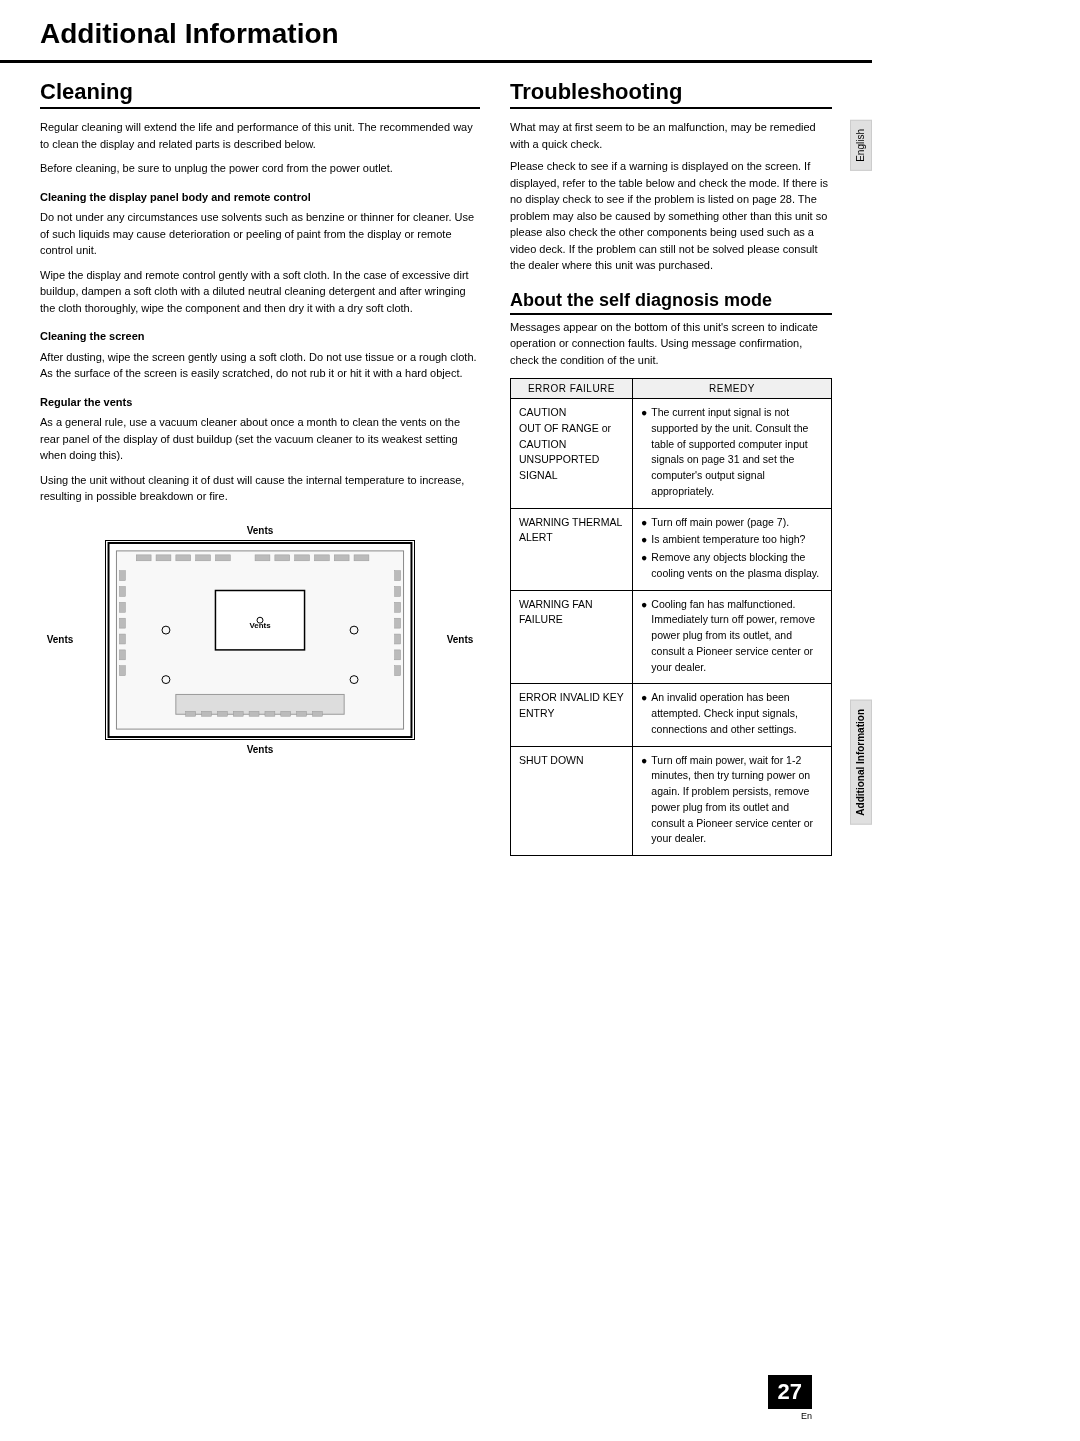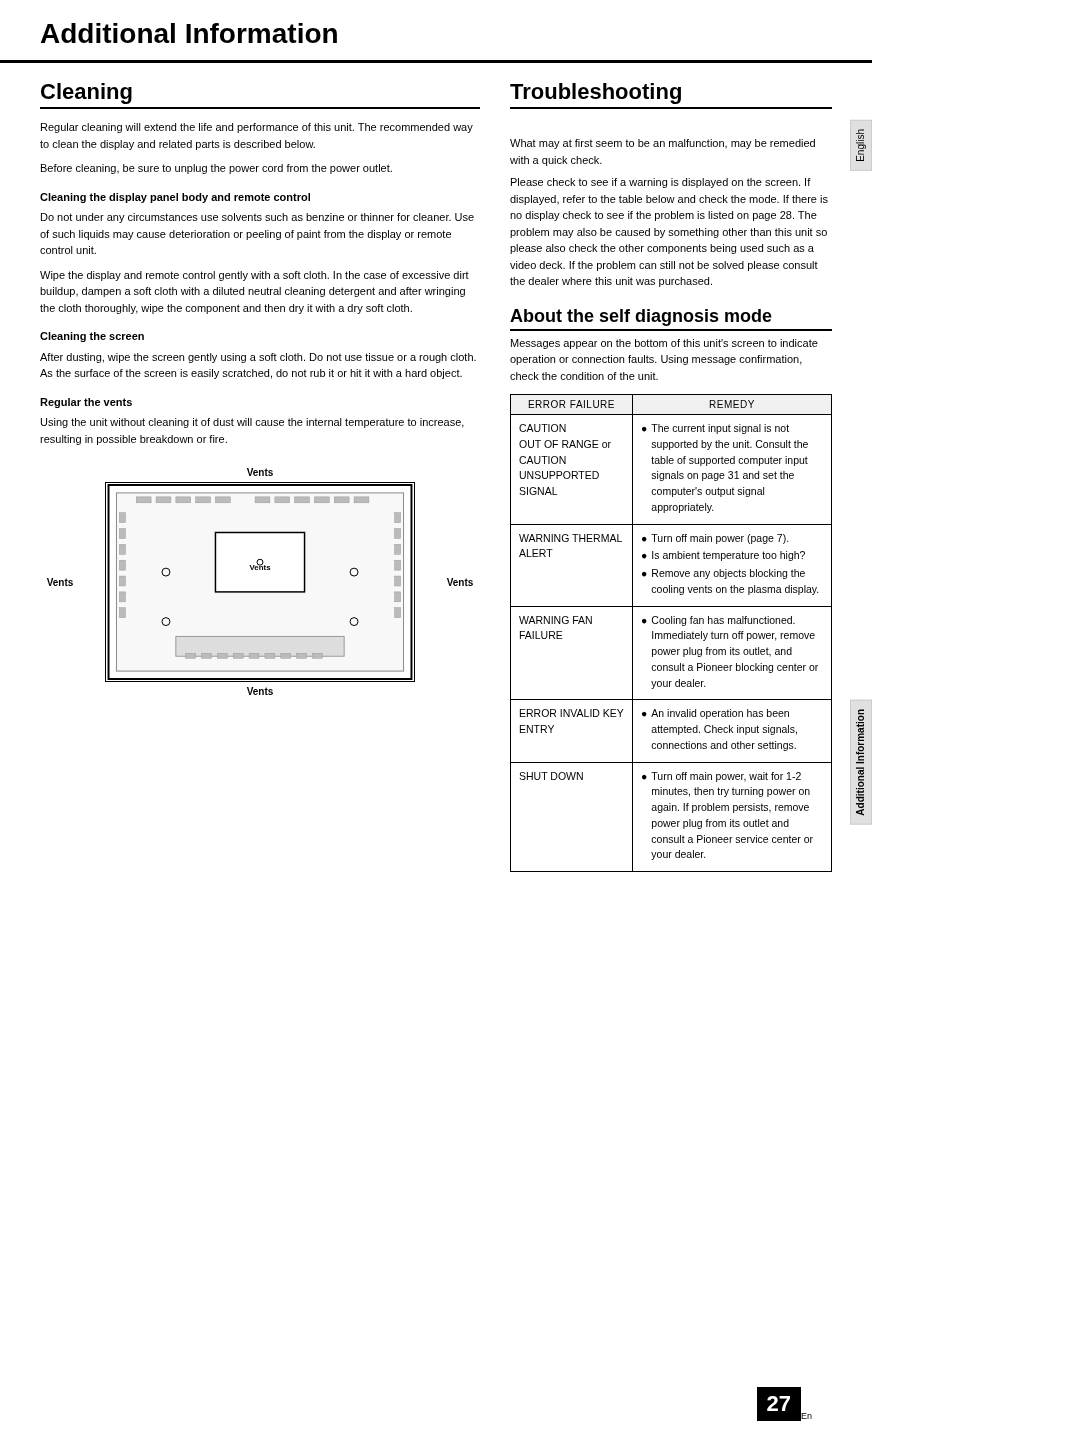--- a/index.html
+++ b/index.html
@@ -145,21 +145,21 @@
     .tv-diagram {
       border: 1px solid #000;
       display: block;
       margin: 0 auto;
     }
 
     
     .trouble-intro {
       font-size: 11px;
       line-height: 1.5;
-      margin-top: 26px;
+      margin-top: 10px;
       margin-bottom: 12px;
     }
 
     .diagnosis-title {
       font-size: 18px;
       font-weight: bold;
       margin-top: 16px;
       margin-bottom: 4px;
       padding-bottom: 2px;
       border-bottom: 2px solid #000;
@@ -214,21 +214,21 @@
     .bullet-item .bullet {
       flex-shrink: 0;
     }
 
     
     .page-number-area {
       position: absolute;
       bottom: 20px;
       right: 60px;
       display: flex;
-      flex-direction: row;
+      flex-direction: column;
       align-items: flex-end;
     }
 
     .page-number-box {
       background: #000;
       color: #fff;
       font-size: 22px;
       font-weight: bold;
       padding: 4px 10px;
       min-width: 44px;
@@ -265,20 +265,21 @@
         <p>Before cleaning, be sure to unplug the power cord from the power outlet.</p>
 
         <div class="subsection-title">Cleaning the display panel body and remote control</div>
         <p>Do not under any circumstances use solvents such as benzine or thinner for cleaner. Use of such liquids may cause deterioration or peeling of paint from the display or remote control unit.</p>
         <p>Wipe the display and remote control gently with a soft cloth. In the case of excessive dirt buildup, dampen a soft cloth with a diluted neutral cleaning detergent and after wringing the cloth thoroughly, wipe the component and then dry it with a dry soft cloth.</p>
 
         <div class="subsection-title">Cleaning the screen</div>
         <p>After dusting, wipe the screen gently using a soft cloth. Do not use tissue or a rough cloth. As the surface of the screen is easily scratched, do not rub it or hit it with a hard object.</p>
 
         <div class="subsection-title">Regular the vents</div>
+        <p>As a general rule, use a vacuum cleaner about once a month to clean the vents on the rear panel of the display of dust buildup (set the vacuum cleaner to its weakest setting when doing this).</p>
         <p>Using the unit without cleaning it of dust will cause the internal temperature to increase, resulting in possible breakdown or fire.</p>
       </div>
 
       <div class="diagram-area">
         <div class="diagram-label-top">Vents</div>
         <div class="diagram-row">
           <div class="diagram-side-label">Vents</div>
 
           <svg width="310" height="200" viewBox="0 0 310 200" class="tv-diagram">
 
@@ -386,21 +387,21 @@
                   <span class="bullet">●</span>
                   <span>Remove any objects blocking the cooling vents on the plasma display.</span>
                 </div>
               </td>
             </tr>
             <tr>
               <td class="error-msg">WARNING FAN FAILURE</td>
               <td class="remedy">
                 <div class="bullet-item">
                   <span class="bullet">●</span>
-                  <span>Cooling fan has malfunctioned. Immediately turn off power, remove power plug from its outlet, and consult a Pioneer blocking center or your dealer.</span>
+                  <span>Cooling fan has malfunctioned. Immediately turn off power, remove power plug from its outlet, and consult a Pioneer service center or your dealer.</span>
                 </div>
               </td>
             </tr>
             <tr>
               <td class="error-msg">ERROR INVALID KEY ENTRY</td>
               <td class="remedy">
                 <div class="bullet-item">
                   <span class="bullet">●</span>
                   <span>An invalid operation has been attempted. Check input signals, connections and other settings.</span>
                 </div>

